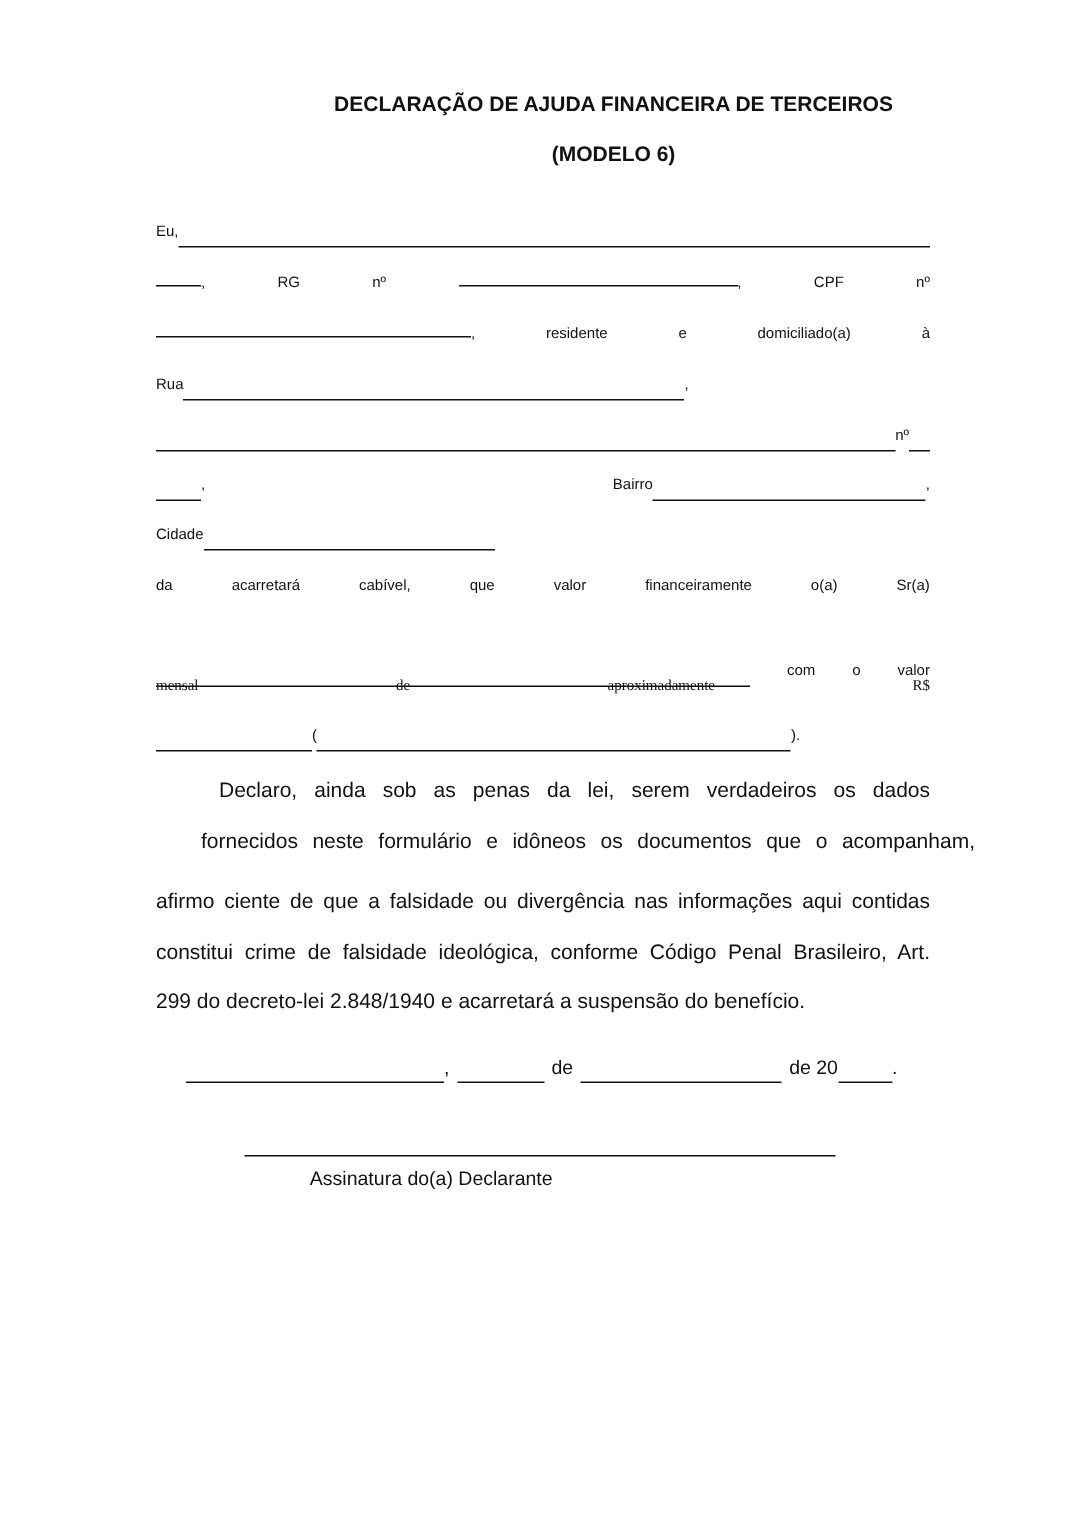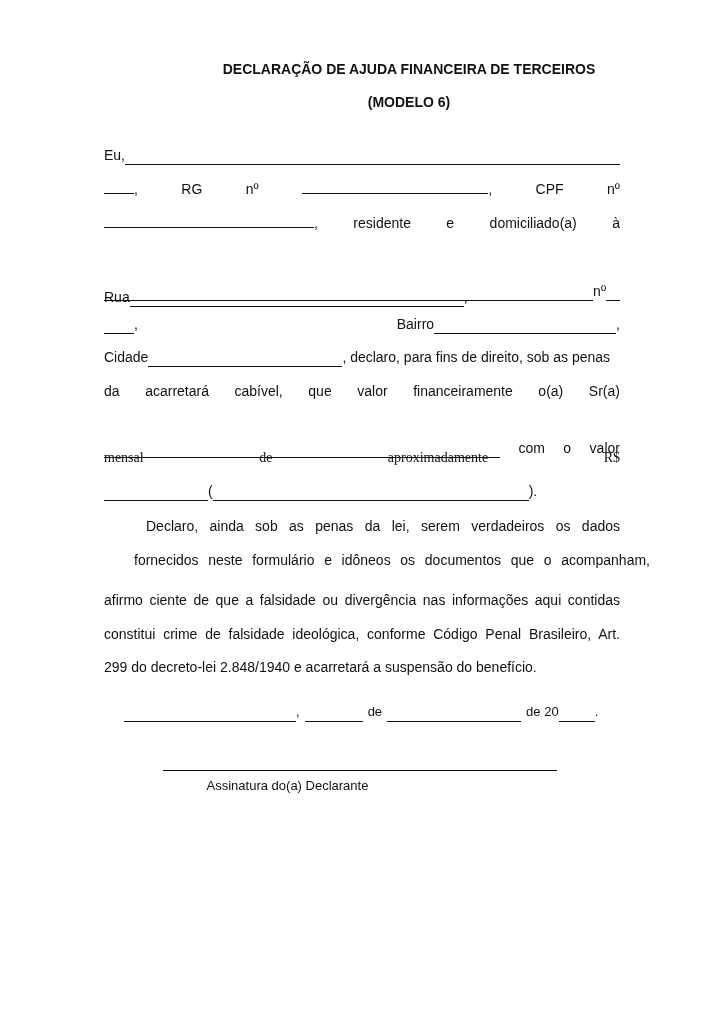--- a/index.html
+++ b/index.html
@@ -1,21 +1,21 @@
 <!DOCTYPE html>
 <html><head>
 <meta charset="utf-8">
 <style>
   html, body { margin:0; padding:0; background:#ffffff; }
   body { width:724px; height:1024px; position:relative; overflow:hidden;
          font-family:"Liberation Sans", sans-serif; color:#111; }
   .title { position:absolute; left:0; width:724px; text-align:center;
            font-weight:bold; font-size:14px;padding-left:47px; }
   .line { position:absolute; left:104px; width:516px; height:20px;
-          font-size:14px; line-height:20px; display:flex; align-items:flex-end;
+          font-size:10px; line-height:20px; display:flex; align-items:flex-end;
           white-space:nowrap; }
   .just { justify-content:space-between; }
   .blank { display:inline-block; border-bottom:1px solid #111; height:14px; }
   .grow { flex:1 1 auto; }
   .para { position:absolute; left:104px; width:516px; font-size:14px;
           line-height:20px; text-align:justify; text-align-last:justify;
           white-space:nowrap; }
   .para.last { text-align-last:left; }
   .sigline { position:absolute; left:163px; width:394px; top:770px;
              border-top:1px solid #111; }
@@ -45,21 +45,21 @@
   </div>
 
   <div class="line just" style="top:213px;">
     <span><span class="blank" style="width:210px"></span><span>,</span></span>
     <span>residente</span>
     <span>e</span>
     <span>domiciliado(a)</span>
     <span>à</span>
   </div>
 
-  <div class="line" style="top:247px;margin-top:40px;">
+  <div class="line" style="top:247px;">
     <span>Rua</span>
     <span class="blank" style="width:334px"></span>
     <span>,</span>
   </div>
 
   <div class="line" style="top:281px;">
     <span class="blank grow"></span>
     <span>nº</span>
     <span class="blank" style="width:14px"></span>
   </div>
@@ -69,21 +69,20 @@
     <span>,</span>
     <span style="flex:1"></span>
     <span>Bairro</span>
     <span class="blank" style="width:182px"></span>
     <span>,</span>
   </div>
 
   <div class="line" style="top:347px;">
     <span>Cidade</span>
     <span class="blank" style="width:194px"></span>
-    <span>, declaro, para fins de direito, sob as penas</span>
   </div>
 
   <div class="line just" style="top:381px;align-items:flex-end;">
     <span>da</span>
     <span>acarretará</span>
     <span>cabível,</span>
     <span>que</span>
     <span>valor</span>
     <span>financeiramente</span>
     <span>o(a)</span>

